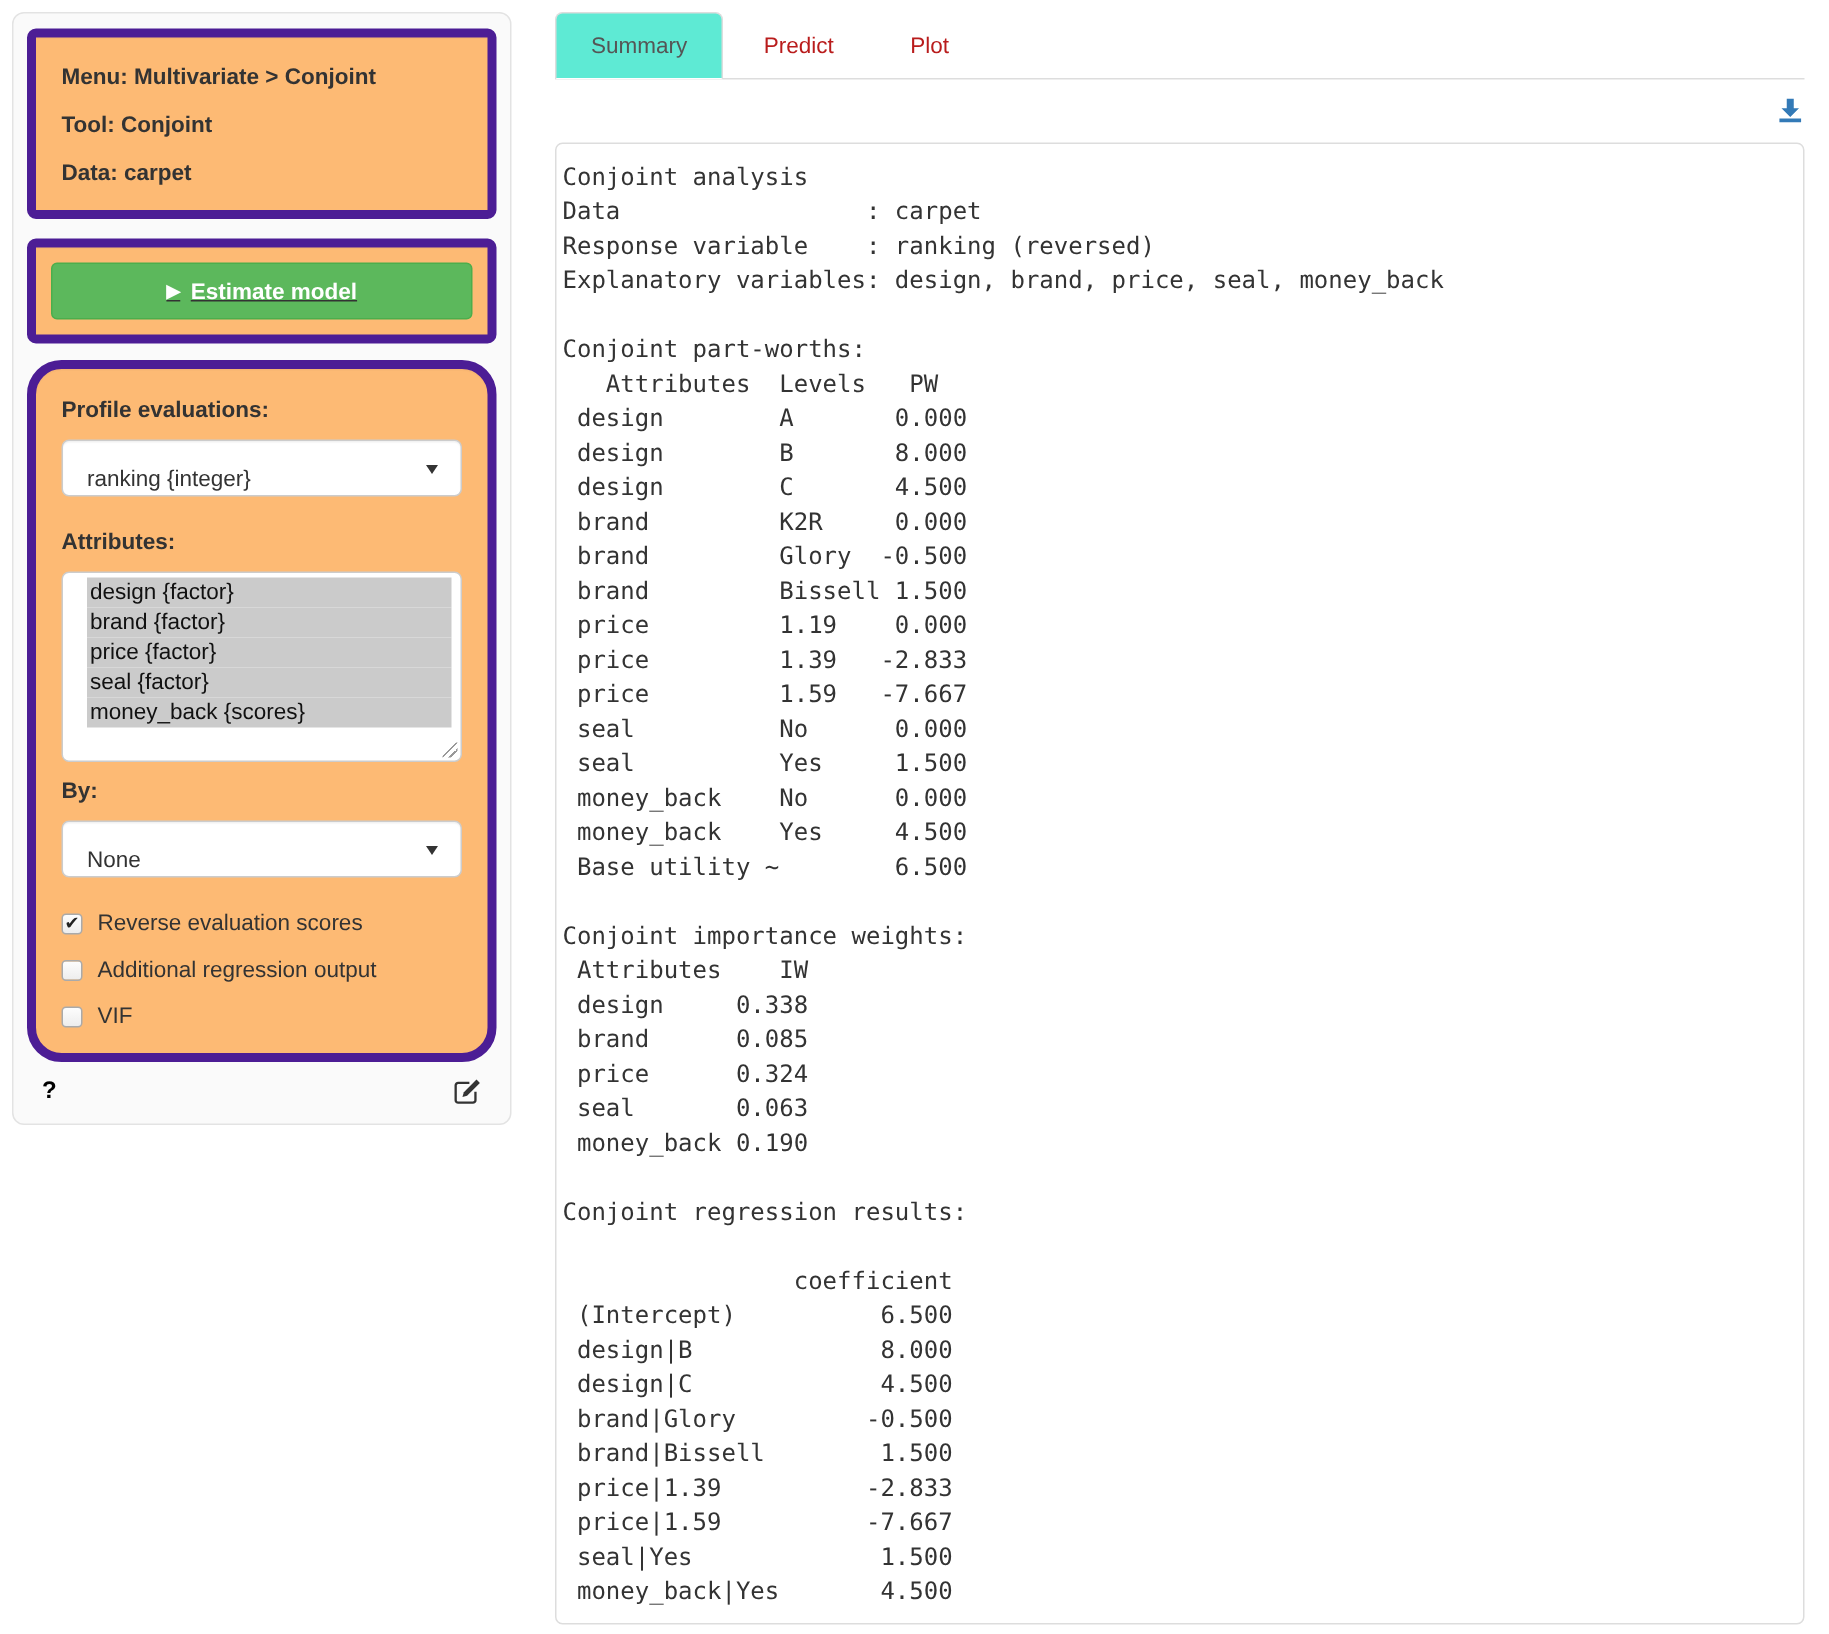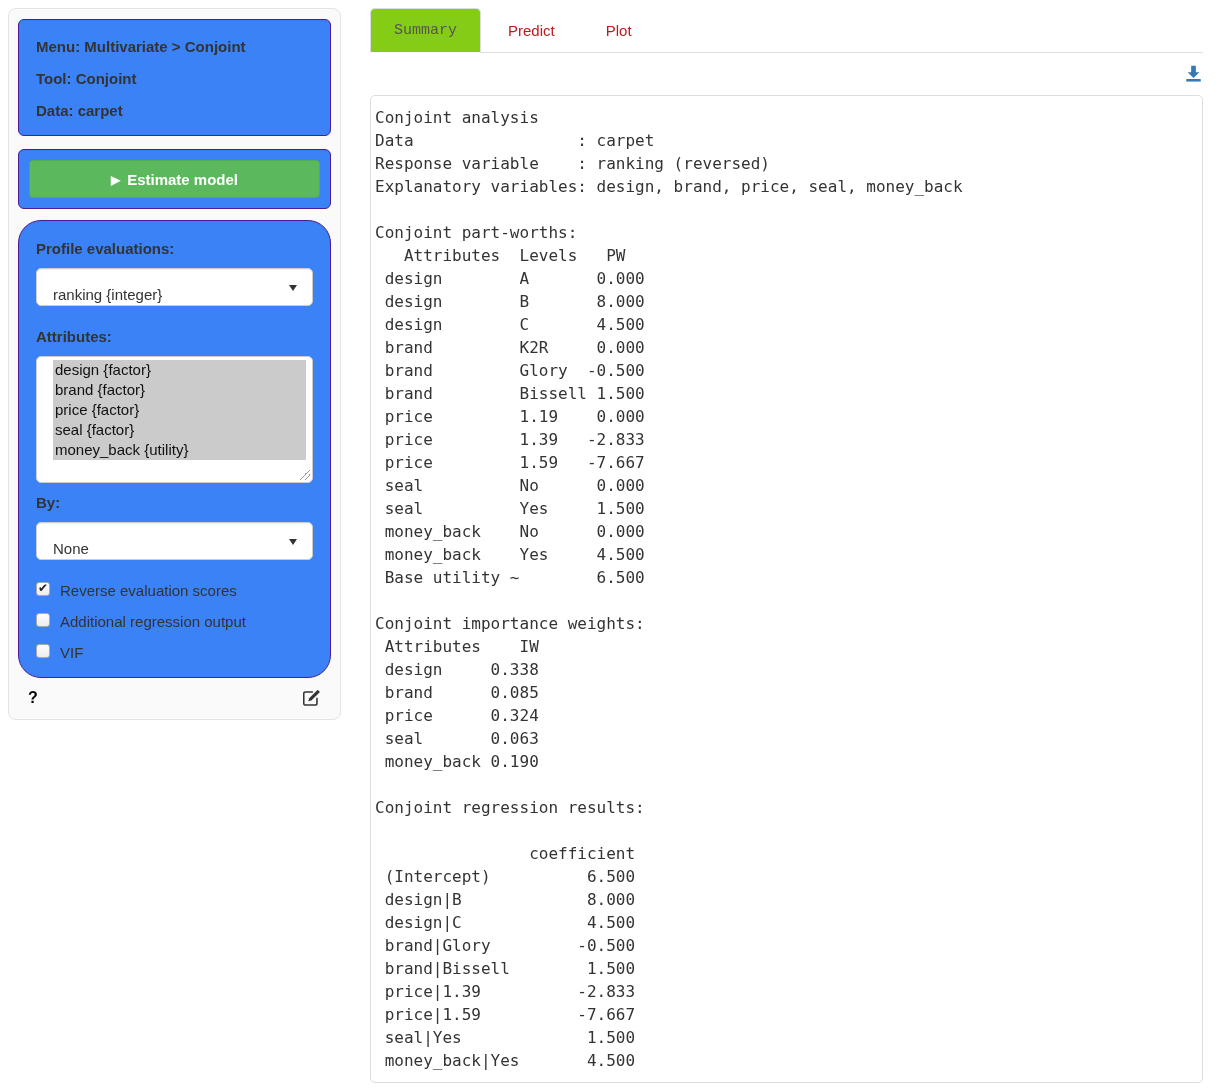--- a/index.html
+++ b/index.html
@@ -3,26 +3,26 @@
 <meta charset="utf-8">
 <style>
   * { margin:0; padding:0; box-sizing:border-box; }
   html,body { background:#ffffff; width:1219px; height:1089px; overflow:hidden;
               font-family:"Liberation Sans", sans-serif; color:#333; }
   .app { display:flex; align-items:flex-start; padding:8px 0 0 8px; }
 
   
   .sidebar { width:333px; background:#fafafa; border:1px solid #e3e3e3;
              border-radius:8px; padding:10px 9px 12px 9px; flex:none; }
-  .well { background:#3b82f6; border:1px solid #4c1d95; border-radius:6px;
+  .well { background:#fdba74; border:6px solid #4c1d95; border-radius:6px;
           box-shadow:inset 0 1px 1px rgba(0,0,0,.03); }
   .info-well { padding:18px 17px 16px 17px; margin-bottom:13px; }
   .info-line { font-weight:bold; font-size:15px; color:#333; margin-bottom:15px; }
   .info-line:last-child { margin-bottom:0; }
-  .action-well { padding:10px; margin-bottom:11px; }
+  .action-well { padding:10px; margin-bottom:11px;text-decoration:underline; }
   .estimate-btn { display:block; width:100%; height:38px; background:#5cb85c;
                   border:1px solid #4cae4c; border-radius:4px; color:#fff;
                   font-weight:bold; font-size:15px; font-family:"Liberation Sans",sans-serif;
                   cursor:pointer; text-align:center; }
   .estimate-btn .play { font-size:12px; margin-right:7px; position:relative; top:-1px; }
   .form-well { padding:19px 17px 16px 17px;border-radius:23px; }
   .form-label { font-weight:bold; font-size:15px; color:#333; margin-bottom:11px; }
   .select-box { position:relative; height:38px; background:#fff; border:1px solid #ccc;
                 border-radius:5px; box-shadow:inset 0 1px 1px rgba(0,0,0,.06);
                 display:flex; align-items:center; padding:14px 30px 0 16px;
@@ -32,40 +32,40 @@
            border-top:6px solid #333; }
   .multiselect { position:relative; background:#fff; border:1px solid #ccc;
                  border-radius:5px; height:127px; padding:3px 0 0 0;
                  margin-bottom:11px; overflow:hidden; }
   .ms-option { height:20px; line-height:20px; font-size:15px; color:#111;
                margin:0 6px 0 16px; padding-left:2px; }
   .ms-option.selected { background:#cbcbcb; }
   .resize-handle { position:absolute; right:2px; bottom:2px; width:10px; height:10px;
      background:linear-gradient(135deg, transparent 0 45%, #999 45% 53%,
         transparent 53% 70%, #999 70% 78%, transparent 78%); cursor:nwse-resize; }
-  .checkbox-row { display:flex; margin-top:14px; }
+  .checkbox-row { display:flex; align-items:center; margin-top:14px; }
   .checkbox-row:first-of-type { margin-top:25px; }
   .cb { width:14px; height:14px; border:1px solid #aaa; border-radius:3px;
         background:linear-gradient(#fdfdfd,#ededed); margin-right:10px; flex:none;
         position:relative; cursor:pointer; }
   .cb.checked::after { content:"✔"; position:absolute; left:1px; top:-2px;
         font-size:12px; color:#222; }
   .cb-label { font-size:15px; color:#333; }
   .sidebar-footer { display:flex; justify-content:space-between; align-items:center;
         padding:10px 10px 0 10px; }
   .help-link { font-weight:bold; font-size:16px; color:#000; text-decoration:none; cursor:pointer; }
   .edit-icon { cursor:pointer; line-height:0; }
 
   
   .main { margin-left:29px; width:833px; flex:none; }
   .tabs { display:flex; border-bottom:1px solid #ddd; }
   .tab { font-size:15px; padding:13px 23px; margin-right:3px; border:1px solid transparent;
          border-radius:5px 5px 0 0; color:#b91c1c; cursor:pointer; margin-bottom:-1px; }
-  .tab.active { color:#555; background:#84cc16; border-color:#ddd; border-bottom-color:#fff;
-                cursor:default;font-family:Liberation Mono, monospace; }
+  .tab.active { color:#555; background:#5eead4; border-color:#ddd; border-bottom-color:#fff;
+                cursor:default; }
   .toolbar { display:flex; justify-content:flex-end; padding:12px 1px 6px 0; height:42px; }
   .download-btn { line-height:0; cursor:pointer; }
   .output-box { background:#fff; border:1px solid #ddd; border-radius:5px;
                 padding:10px 4px; }
   .output-box pre { font-family:"DejaVu Sans Mono","Liberation Mono",monospace;
                     font-size:16px; line-height:23px; color:#333; white-space:pre; }
 </style>
 </head>
 <body>
 
@@ -90,21 +90,21 @@
         <span>ranking {integer}</span>
         <span class="caret"></span>
       </div>
 
       <div class="form-label">Attributes:</div>
       <div class="multiselect">
         <div class="ms-option selected">design {factor}</div>
         <div class="ms-option selected">brand {factor}</div>
         <div class="ms-option selected">price {factor}</div>
         <div class="ms-option selected">seal {factor}</div>
-        <div class="ms-option selected">money_back {utility}</div>
+        <div class="ms-option selected">money_back {scores}</div>
         <span class="resize-handle"></span>
       </div>
 
       <div class="form-label">By:</div>
       <div class="select-box">
         <span>None</span>
         <span class="caret"></span>
       </div>
 
       <div class="checkbox-row">

